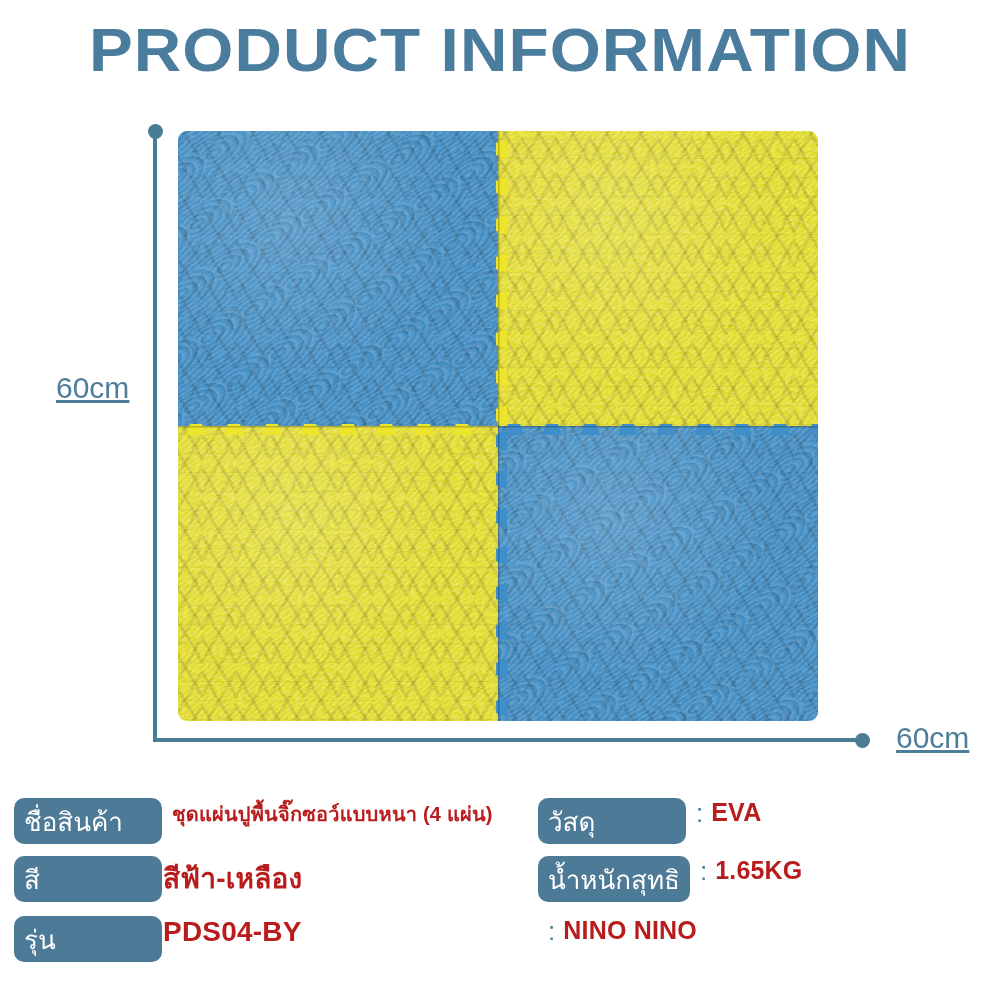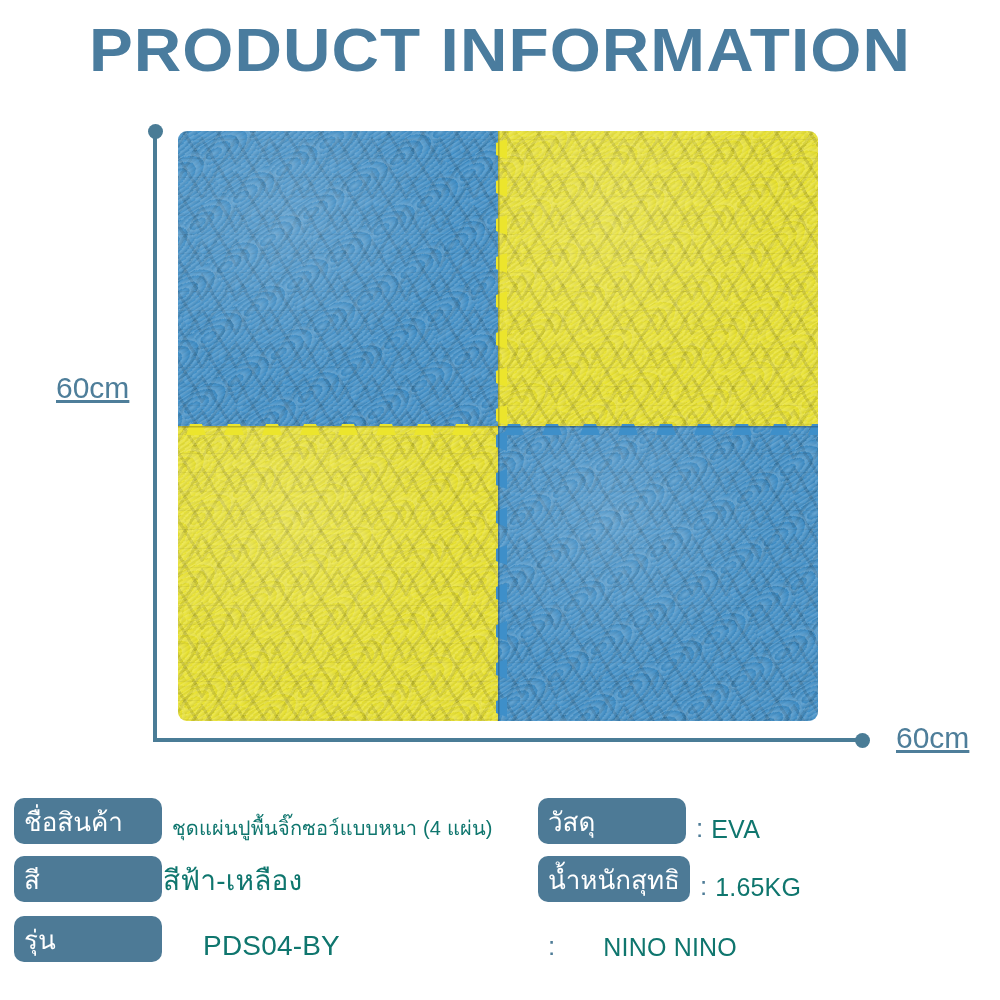--- a/index.html
+++ b/index.html
@@ -146,25 +146,25 @@
     position: absolute;
     left: 0;
     top: 798px;
     width: 1000px;
     height: 200px;
   }
   .spec-row {
     position: absolute;
     height: 46px;
     display: flex;
-    align-items: flex-end;
+    align-items: flex-start;
   }
   .spec-row.r0 { top: 0;    }
   .spec-row.r1 { top: 58px; }
-  .spec-row.r2 { top: 118px; gap: 40px;}
+  .spec-row.r2 { top: 118px;}
   .spec-row.left  { left: 14px;  }
   .spec-row.right { left: 510px; padding-left: 28px; }
 
   .pill {
     background: #4d7a96;
     color: #ffffff;
     border-radius: 10px;
     height: 46px;
     min-width: 148px;
     box-sizing: border-box;
@@ -177,23 +177,23 @@
     letter-spacing: 0px;
   }
   .pill.wide { min-width: 148px; }
 
   .sep {
     color: #4e7c97;
     font-size: 26px;
     margin: 0 8px 0 10px;
   }
   .val {
-    color: #0f766e;
+    color: #b91c1c;
     font-size: 25px;
-    font-weight: 400;
+    font-weight: 700;
     white-space: nowrap;
     letter-spacing: 0.2px;
   }
   .val.small {
     font-size: 20px;
     margin-left: 10px;
   }
   .val.thai {
     font-size: 28px;
     margin-left: 1px;

